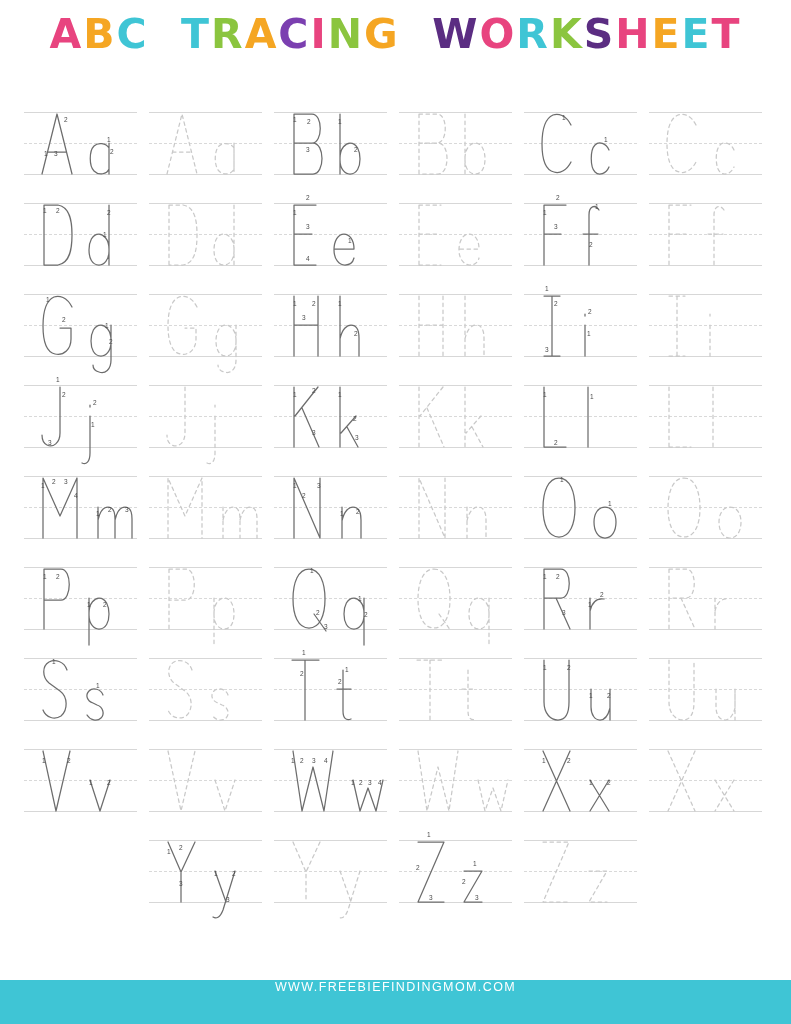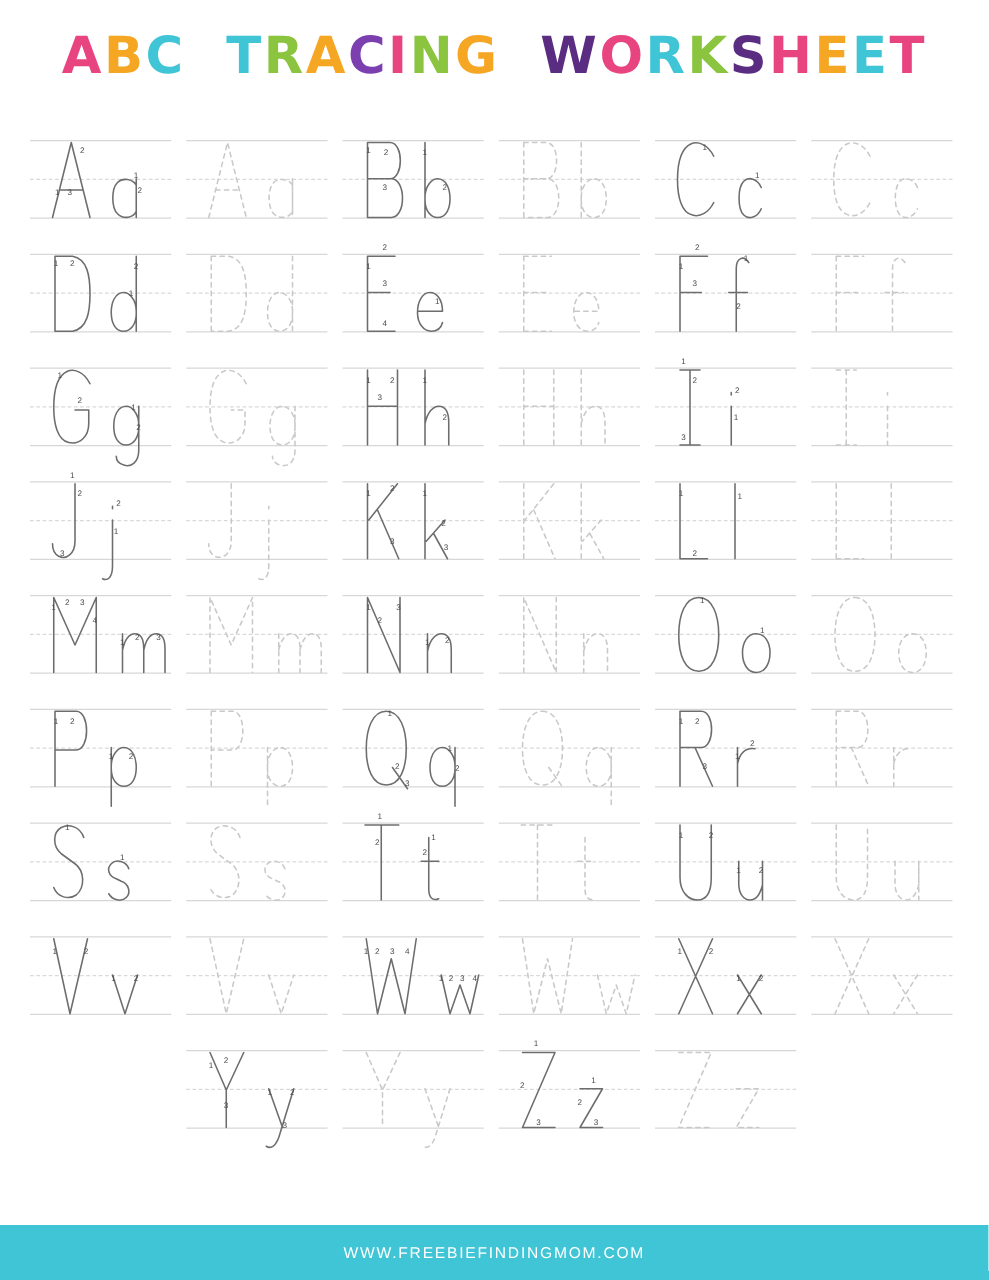--- a/index.html
+++ b/index.html
@@ -14,21 +14,21 @@
   #page {
     position: relative;
     width: 791px;
     height: 1024px;
     background: #ffffff;
     overflow: hidden;
   }
   
   .title-wrap {
     position: absolute;
-    top: 24px;
+    top: 14px;
     left: 0;
     width: 791px;
     text-align: center;
   }
   .title {
     font-family: "DejaVu Sans", sans-serif;
     font-weight: bold;
     font-size: 41px;
     letter-spacing: 2px;
     line-height: 1;
@@ -88,21 +88,21 @@
   }
   
   .footer {
     position: absolute;
     left: 0;
     bottom: 0;
     width: 791px;
     height: 44px;
     background: #3fc5d5;
     display: flex;
-    align-items: center;
+    align-items: flex-start;
     justify-content: center;
   }
   .footer-text {
     color: #ffffff;
     font-size: 12.5px;
     letter-spacing: 1.4px;
     font-family: "Liberation Sans", sans-serif;
   }
 </style>
 </head>

